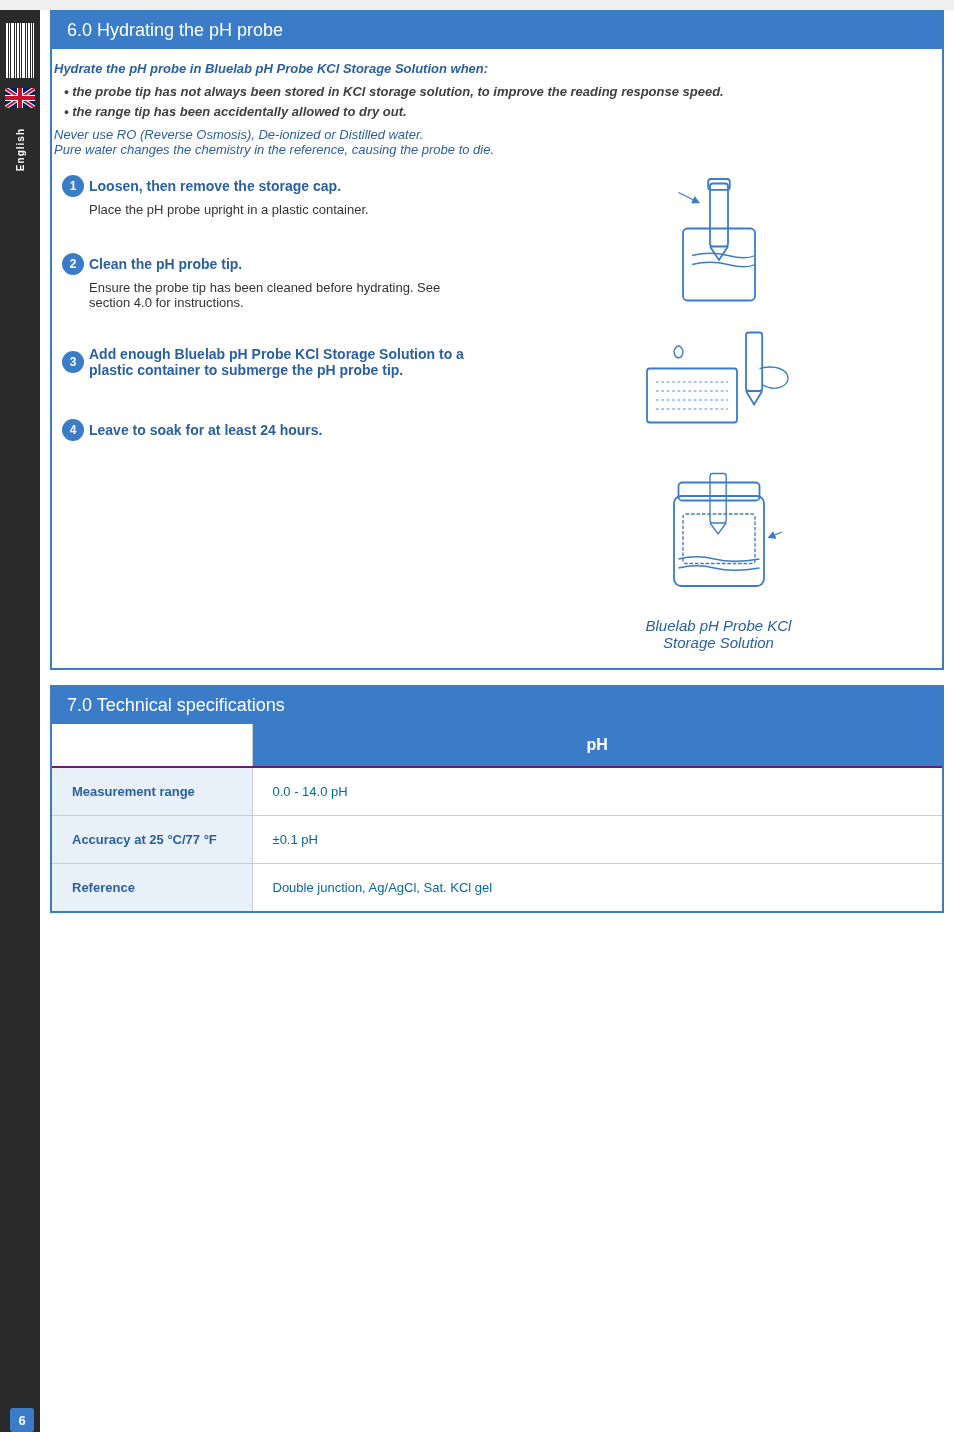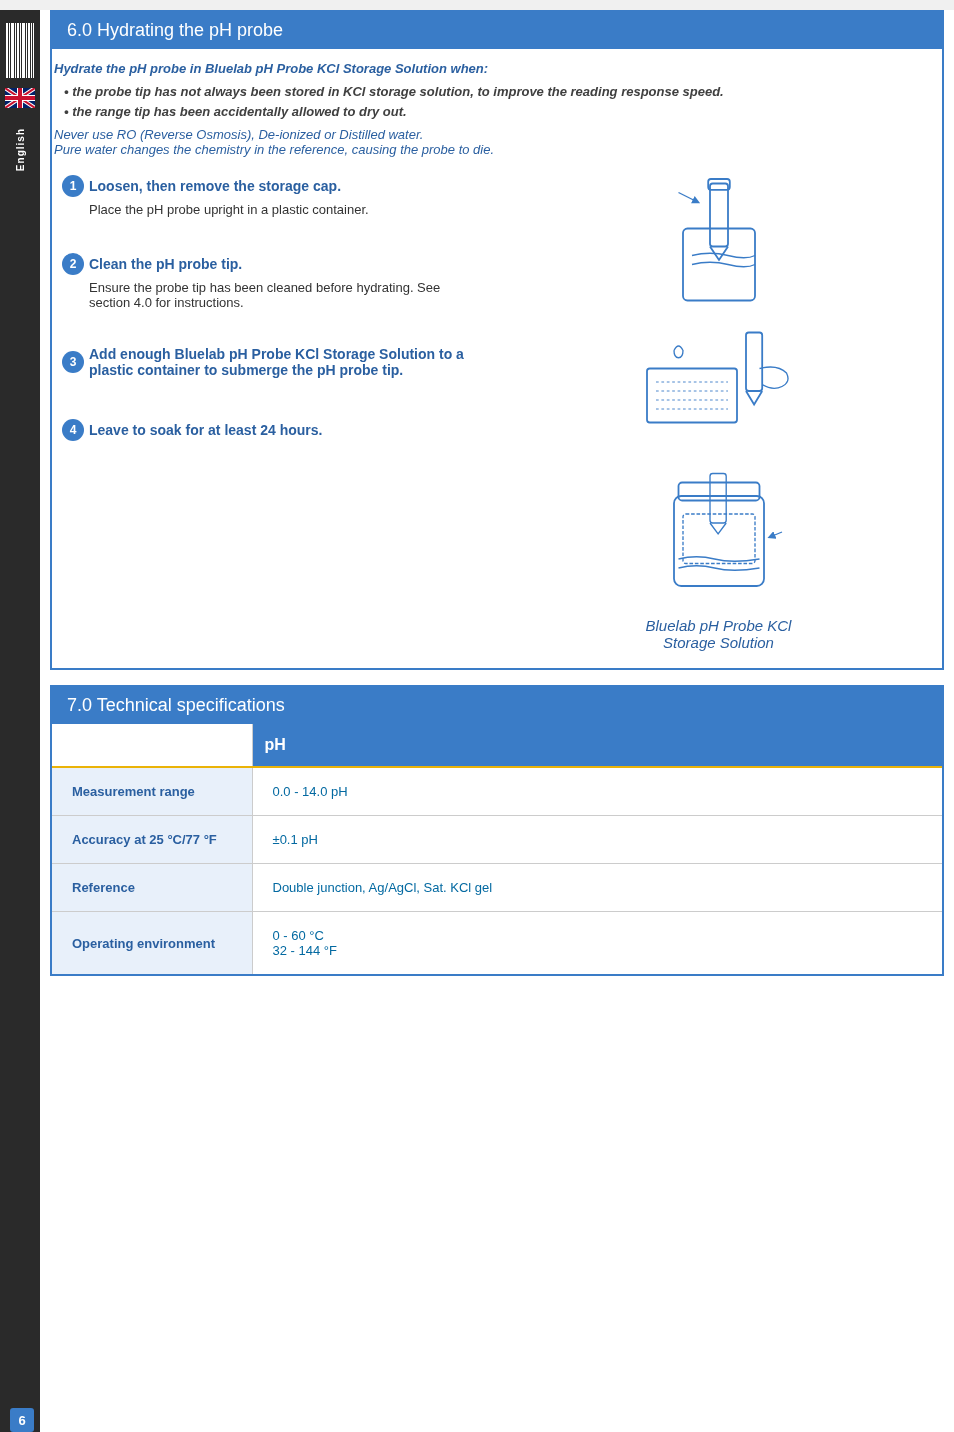--- a/index.html
+++ b/index.html
@@ -182,24 +182,24 @@
     
     .specs-table {
       width: 100%;
       border-collapse: collapse;
     }
 
     .specs-table th {
       background: #3a7cc7;
       color: #fff;
       padding: 12px;
-      text-align: left;
+      text-align: center;
       font-size: 16px;
       font-weight: bold;
-      border-bottom: 2px solid #eab308;
+      border-bottom: 2px solid #701a75;
     }
 
     .specs-table td {
       padding: 16px 20px;
       border-bottom: 1px solid #ccc;
       font-size: 13px;
     }
 
     .specs-table tr:last-child td {
       border-bottom: none;
@@ -427,24 +427,20 @@
               <td class="value-col">0.0 - 14.0 pH</td>
             </tr>
             <tr>
               <td class="label-col">Accuracy at 25 °C/77 °F</td>
               <td class="value-col">±0.1 pH</td>
             </tr>
             <tr>
               <td class="label-col">Reference</td>
               <td class="value-col">Double junction, Ag/AgCl, Sat. KCl gel</td>
             </tr>
-            <tr>
-              <td class="label-col">Operating environment</td>
-              <td class="value-col">0 - 60 °C<br>32 - 144 °F</td>
-            </tr>
           </tbody>
       </table>
     </div>
 
   </div>
 
   <div class="page-number">6</div>
 
 </div>
 

